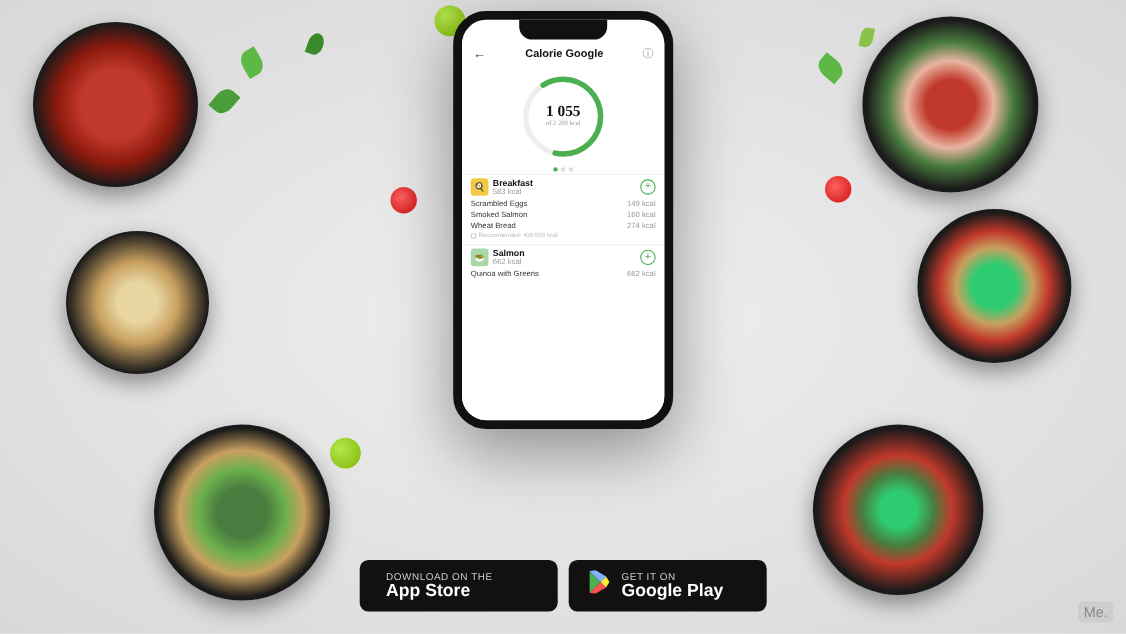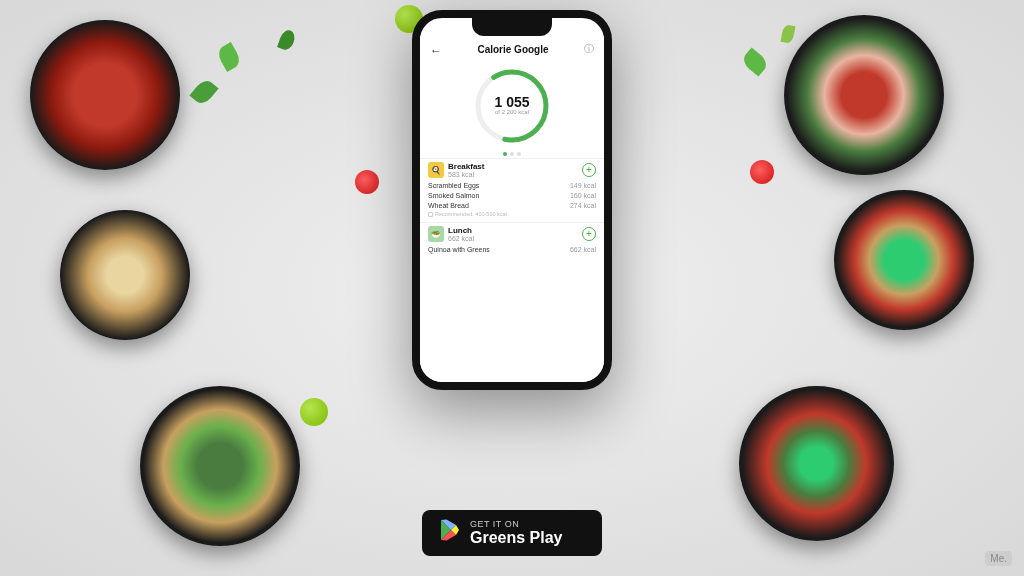--- a/index.html
+++ b/index.html
@@ -137,20 +137,21 @@
       display: flex;
       justify-content: center;
       align-items: center;
       padding: 6px 0 4px;
     }
 
     .calorie-circle {
       width: 80px;
       height: 80px;
       position: relative;
+      font-family: Liberation Serif, serif;
     }
 
     .calorie-circle svg {
       width: 80px;
       height: 80px;
     }
 
     .calorie-text {
       position: absolute;
       top: 50%;
@@ -336,21 +337,21 @@
     }
 
     
     .watermark {
       position: absolute;
       bottom: 10px;
       right: 12px;
       background: rgba(200,200,200,0.7);
       border-radius: 4px;
       padding: 2px 5px;
-      font-size: 10px;
+      font-size: 13px;
       color: #888;
       text-align: center;
     }
 
     
     .tomato {
       position: absolute;
       width: 24px; height: 24px;
       background: radial-gradient(circle at 40% 40%, #ff6060, #cc1010);
       border-radius: 50%;
@@ -458,52 +459,59 @@
           <div class="rec-checkbox"></div>
           <span>Recommended: 400-500 kcal</span>
         </div>
       </div>
 
       <div class="meal-section">
         <div class="meal-header">
           <div class="meal-icon-title">
             <div class="meal-icon" style="background:#a8d8a8;">🥗</div>
             <div>
-              <div class="meal-name">Lunch</div>
+              <div class="meal-name">Salmon</div>
               <div class="meal-kcal">662 kcal</div>
             </div>
           </div>
           <div class="add-btn">+</div>
         </div>
         <div class="food-item">
           <span class="food-name">Quinoa with Greens</span>
           <span class="food-kcal">662 kcal</span>
         </div>
       </div>
 
     </div>
   </div>
 </div>
 
 <div class="bottom-area">
   <div class="store-buttons">
 
+    <div class="store-btn">
+      <span class="store-btn-icon"></span>
+      <div class="store-btn-text">
+        <span class="store-btn-small">Download on the</span>
+        <span class="store-btn-large">App Store</span>
+      </div>
+    </div>
 
     <div class="store-btn">
       <span class="store-btn-icon">
         <svg width="24" height="24" viewBox="0 0 24 24" fill="none">
           <path d="M3 2l10 10L3 22V2z" fill="#4CAF50"></path>
           <path d="M3 2l10 10 5-5-9.5-5.5L3 2z" fill="#82B1FF"></path>
           <path d="M3 22l10-10 5 5-9.5 5.5L3 22z" fill="#FF5252"></path>
           <path d="M13 12l5-5 3 5-3 5-5-5z" fill="#FFEB3B"></path>
         </svg>
       </span>
       <div class="store-btn-text">
         <span class="store-btn-small">GET IT ON</span>
-        <span class="store-btn-large">Greens Play</span>
+        <span class="store-btn-large">Google Play</span>
       </div>
     </div>
 
   </div>
 
 </div>
 
 <div class="watermark">Me.</div>
 
 </body></html>

